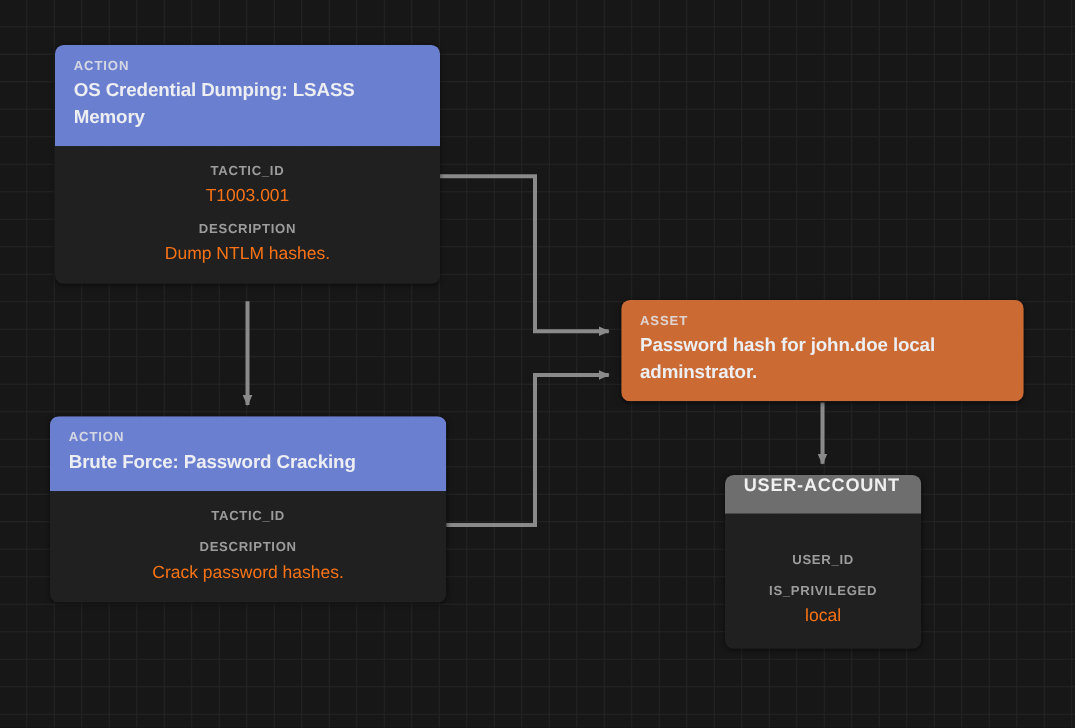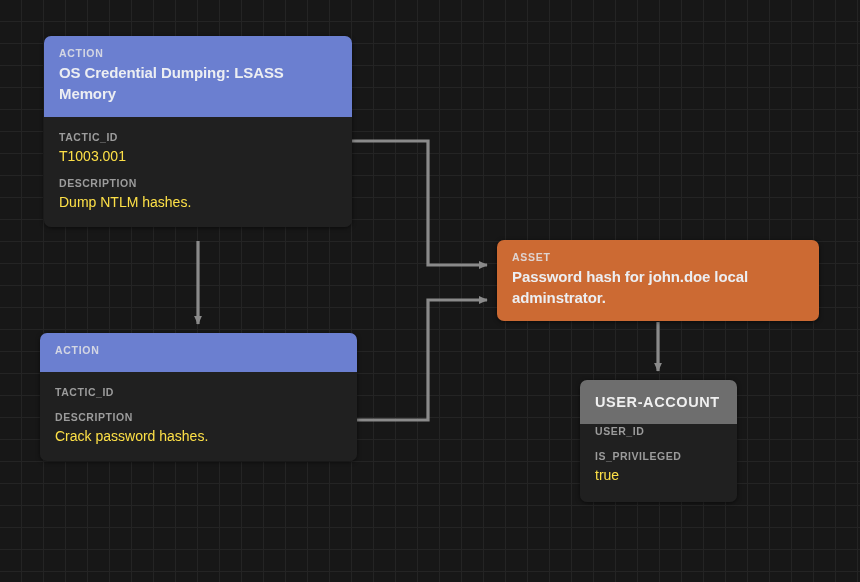--- a/index.html
+++ b/index.html
@@ -31,21 +31,21 @@
   .node {
     position: absolute;
     border-radius: 7px;
     overflow: hidden;
     box-shadow: 0 1px 4px rgba(0,0,0,0.55);
   }
   .node-header {
     padding: 11px 15px 13px 15px;
   }
   .node-header.titled {
-    padding: 13px 15px 13px 15px;
+    padding: 0 15px 13px 15px;
   }
   .header-kind {
     font-size: 10.5px;
     font-weight: bold;
     letter-spacing: 0.7px;
     color: #e2e2e6;
     opacity: 0.88;
     line-height: 13px;
     margin-bottom: 2px;
   }
@@ -59,45 +59,46 @@
   .header-title-only {
     font-size: 14.5px;
     font-weight: bold;
     color: #f0f0f0;
     letter-spacing: 0.6px;
     line-height: 18px;
   }
   .node-body {
     background: #202020;
     padding: 13px 15px 16px 15px;
+    text-align: center;
   }
   .field { margin-bottom: 11px; }
   .field:last-child { margin-bottom: 0; }
   .field-label {
     font-size: 10.5px;
     font-weight: bold;
     letter-spacing: 0.55px;
     color: #9c9c9c;
     line-height: 14px;
     margin-bottom: 3px;
   }
   .field-value {
     font-size: 14px;
-    color: #fde047;
+    color: #f97316;
     line-height: 18px;
   }
 
   
   #node-lsass      { left: 44px;  top: 36px;  width: 308px; }
   #node-bruteforce { left: 40px;  top: 333px; width: 317px; }
   #node-asset      { left: 497px; top: 240px; width: 322px; }
   #node-useracct   { left: 580px; top: 380px; width: 157px; }
 
   #node-asset .node-header { }
-  #node-useracct .node-body { padding: 0 15px 18px 15px; }
+  #node-useracct .node-body { padding: 30px 15px 18px 15px; }
 </style>
 </head>
 <body>
 
 <div id="canvas">
 
   <svg id="edges" viewBox="0 0 860 582">
     <defs>
       <marker id="arrow" markerWidth="9" markerHeight="8" refX="8.2" refY="4" orient="auto" markerUnits="userSpaceOnUse">
         <path d="M0,0 L9,4 L0,8 z" fill="#8a8a8a"></path>
@@ -126,20 +127,21 @@
       <div class="field">
         <div class="field-label">DESCRIPTION</div>
         <div class="field-value">Dump NTLM hashes.</div>
       </div>
     </div>
   </div>
 
   <div class="node" id="node-bruteforce">
     <div class="node-header" style="background:#6b7fd0">
       <div class="header-kind">ACTION</div>
+      <div class="header-title">Brute Force: Password Cracking</div>
     </div>
     <div class="node-body">
       <div class="field">
         <div class="field-label">TACTIC_ID</div>
       </div>
       <div class="field">
         <div class="field-label">DESCRIPTION</div>
         <div class="field-value">Crack password hashes.</div>
       </div>
     </div>
@@ -155,18 +157,18 @@
   <div class="node" id="node-useracct">
     <div class="node-header titled" style="background:#6e6e6e">
       <div class="header-title-only">USER-ACCOUNT</div>
     </div>
     <div class="node-body">
       <div class="field">
         <div class="field-label">USER_ID</div>
       </div>
       <div class="field">
         <div class="field-label">IS_PRIVILEGED</div>
-        <div class="field-value">true</div>
+        <div class="field-value">local</div>
       </div>
     </div>
   </div>
 
 </div>
 
 </body></html>

